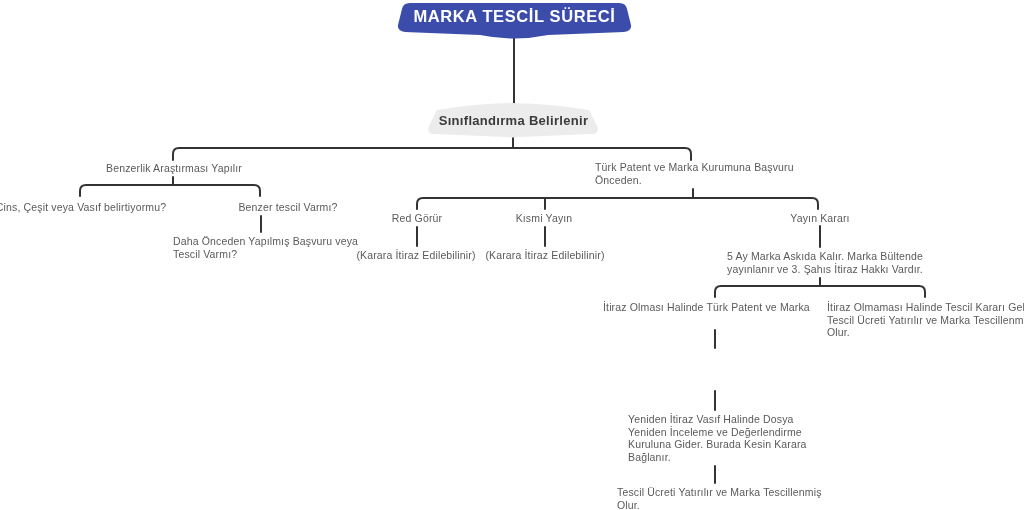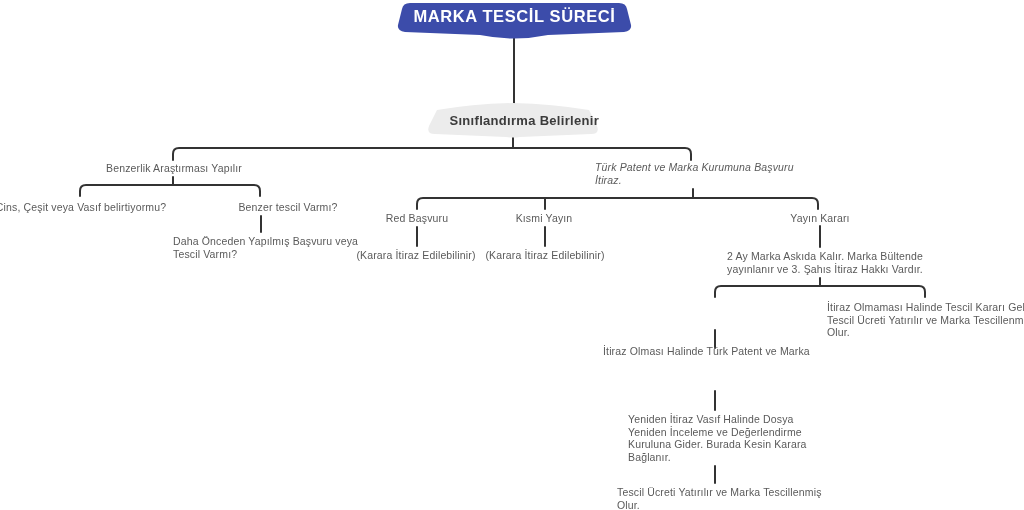--- a/index.html
+++ b/index.html
@@ -22,21 +22,21 @@
   svg.layer { position: absolute; left: 0; top: 0; width: 1024px; height: 510px; }
   .ln { stroke: var(--line); stroke-width: 2; fill: none; stroke-linecap: round; }
   .badge-title {
     position: absolute; left: 399px; top: 7px; width: 231px;
     text-align: center; color: var(--accent-text);
     font-size: 16.5px; font-weight: bold; letter-spacing: 0.6px;
     white-space: nowrap;
   }
   .badge-sub {
     position: absolute; left: 428px; top: 113px; width: 171px;
-    text-align: right; color: var(--node-box-text);
+    text-align: center; color: var(--node-box-text);
     font-size: 13px; font-weight: 600; letter-spacing: 0.3px;
     white-space: nowrap;
   }
   .node {
     position: absolute;
     font-size: 10.5px; line-height: 12.5px;
     color: var(--text); letter-spacing: 0.15px;
     white-space: nowrap;
   }
   .node.center { transform: translateX(-50%); }
@@ -71,42 +71,42 @@
     <path fill="var(--node-box-bg)" d="M437,110 Q473,104 513,103 Q553,104 589,110 L597,126 Q600,134 591,134 L520,137 Q513,138 506,137 L435,134 Q426,134 429,126 Z"></path>
   </svg>
 
   <div class="badge-title">MARKA TESCİL SÜRECİ</div>
 
   <div class="badge-sub">Sınıflandırma Belirlenir</div>
 
   <div class="node center" style="left:174px; top:162px;">Benzerlik Araştırması Yapılır</div>
   <div class="node center" style="left:81px; top:201px;">Cins, Çeşit veya Vasıf belirtiyormu?</div>
   <div class="node center" style="left:261px; top:201px;margin-left:27px;">Benzer tescil Varmı?</div>
-  <div class="node center" style="left:417px; top:212px;">Red Başvuru</div>
+  <div class="node center" style="left:417px; top:212px;">Red Görür</div>
   <div class="node center" style="left:544px; top:212px;">Kısmi Yayın</div>
   <div class="node center" style="left:820px; top:212px;">Yayın Kararı</div>
   <div class="node center" style="left:416px; top:249px;">(Karara İtiraz Edilebilinir)</div>
   <div class="node center" style="left:545px; top:249px;">(Karara İtiraz Edilebilinir)</div>
 
-  <div class="node" style="left:595px; top:161px;font-style:italic;">
+  <div class="node" style="left:595px; top:161px;">
     <div>Türk Patent ve Marka Kurumuna Başvuru</div>
-    <div>İtiraz.</div>
+    <div>Önceden.</div>
   </div>
 
   <div class="node" style="left:173px; top:235px;">
     <div>Daha Önceden Yapılmış Başvuru veya</div>
     <div>Tescil Varmı?</div>
   </div>
 
   <div class="node" style="left:727px; top:250px;">
-    <div>2 Ay Marka Askıda Kalır. Marka Bültende</div>
+    <div>5 Ay Marka Askıda Kalır. Marka Bültende</div>
     <div>yayınlanır ve 3. Şahıs İtiraz Hakkı Vardır.</div>
   </div>
 
-  <div class="node" style="left:603px; top:301px;margin-top:44px;">
+  <div class="node" style="left:603px; top:301px;">
     <div>İtiraz Olması Halinde Türk Patent ve Marka</div>
   </div>
 
   <div class="node" style="left:827px; top:301px;">
     <div>İtiraz Olmaması Halinde Tescil Kararı Gelir.</div>
     <div>Tescil Ücreti Yatırılır ve Marka Tescillenmiş</div>
     <div>Olur.</div>
   </div>
 
 

